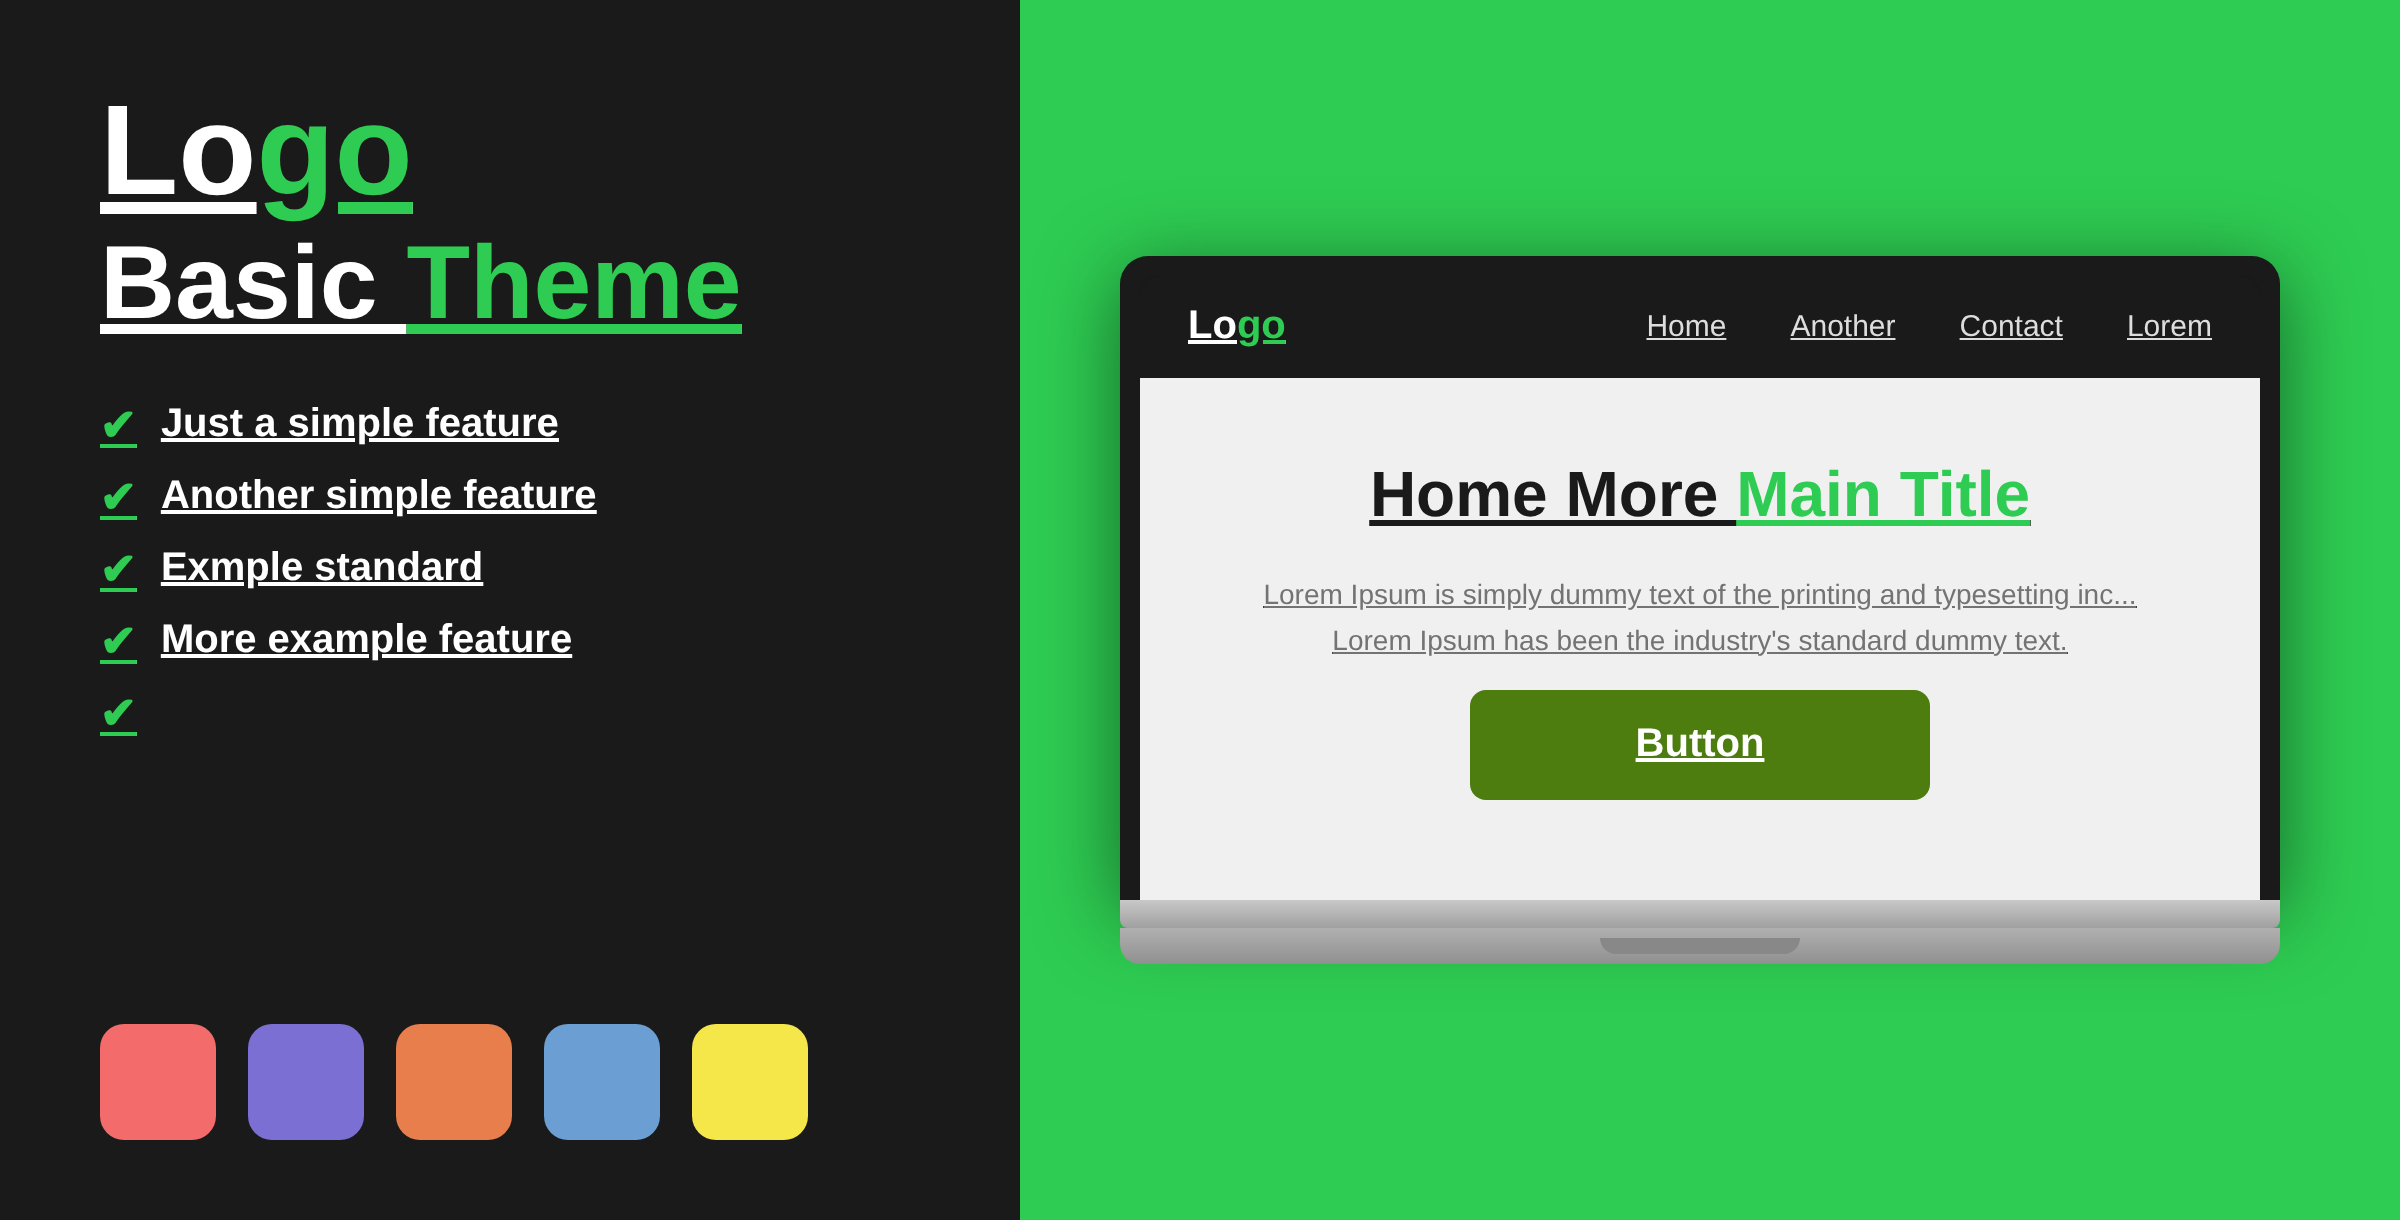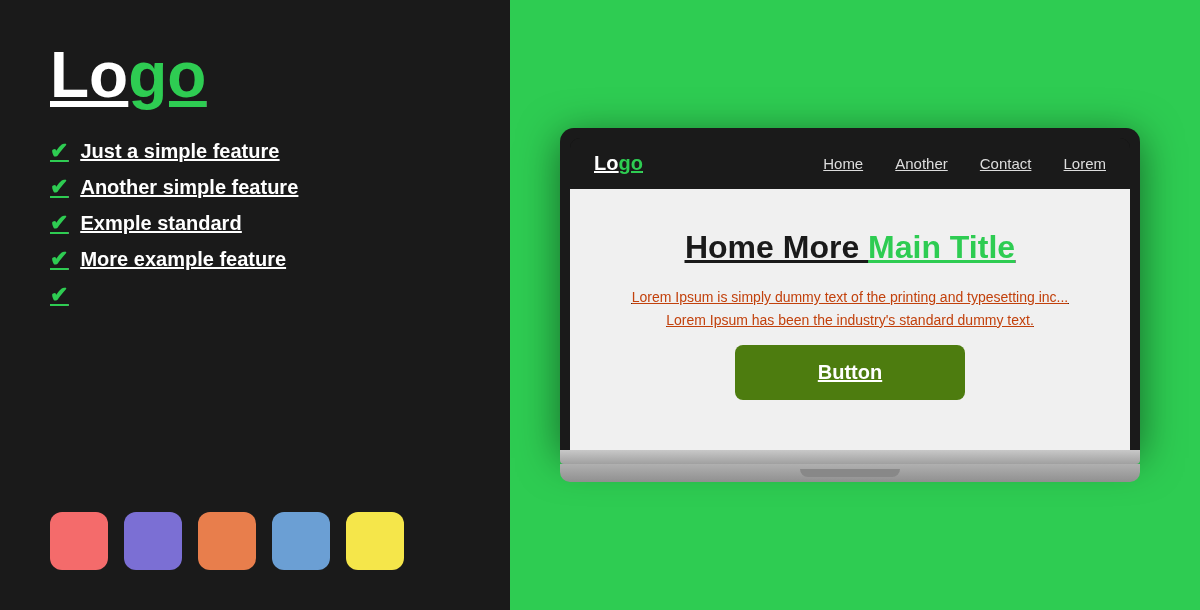--- a/index.html
+++ b/index.html
@@ -142,21 +142,21 @@
     .laptop-hero-title {
       font-size: 32px;
       font-weight: 900;
       color: #1a1a1a;
       margin-bottom: 20px;
     }
     .laptop-hero-title .green { color: #2ecc52; }
 
     .laptop-hero-text {
       font-size: 14px;
-      color: #c2410c;
+      color: #737373;
       line-height: 1.6;
       margin-bottom: 14px;
       max-width: 460px;
       margin-left: auto;
       margin-right: auto;
     }
 
     .laptop-cta-btn {
       background: #4d7c0f;
       color: white;
@@ -192,20 +192,23 @@
     }
   </style>
 </head>
 <body>
 
 <div class="left-panel">
   <div>
     <div class="logo-section">
       <div class="logo-title">
         <span>Lo</span><span class="green">go</span>
+      </div>
+      <div class="subtitle">
+        <span>Basic </span><span class="green">Theme</span>
       </div>
     </div>
 
     <ul class="features-list">
       <li>
         <span class="check-icon">✔</span>
         <span>Just a simple feature</span>
       </li>
       <li>
         <span class="check-icon">✔</span>

